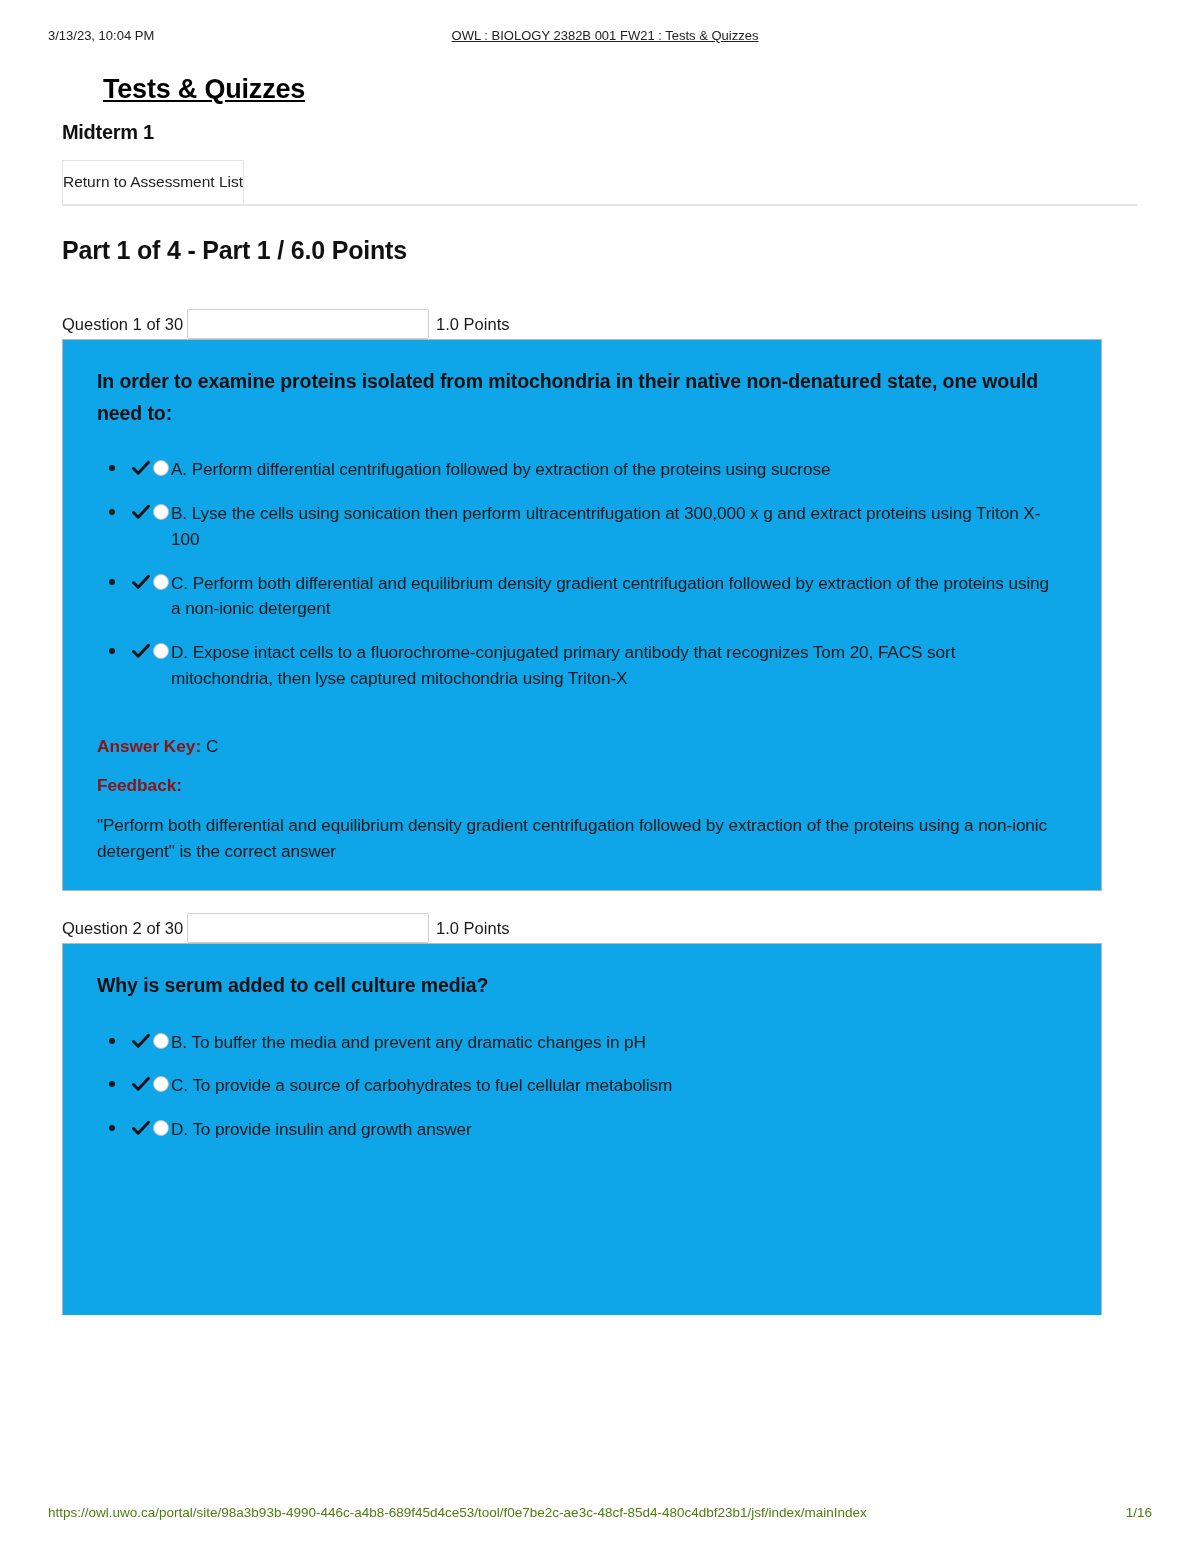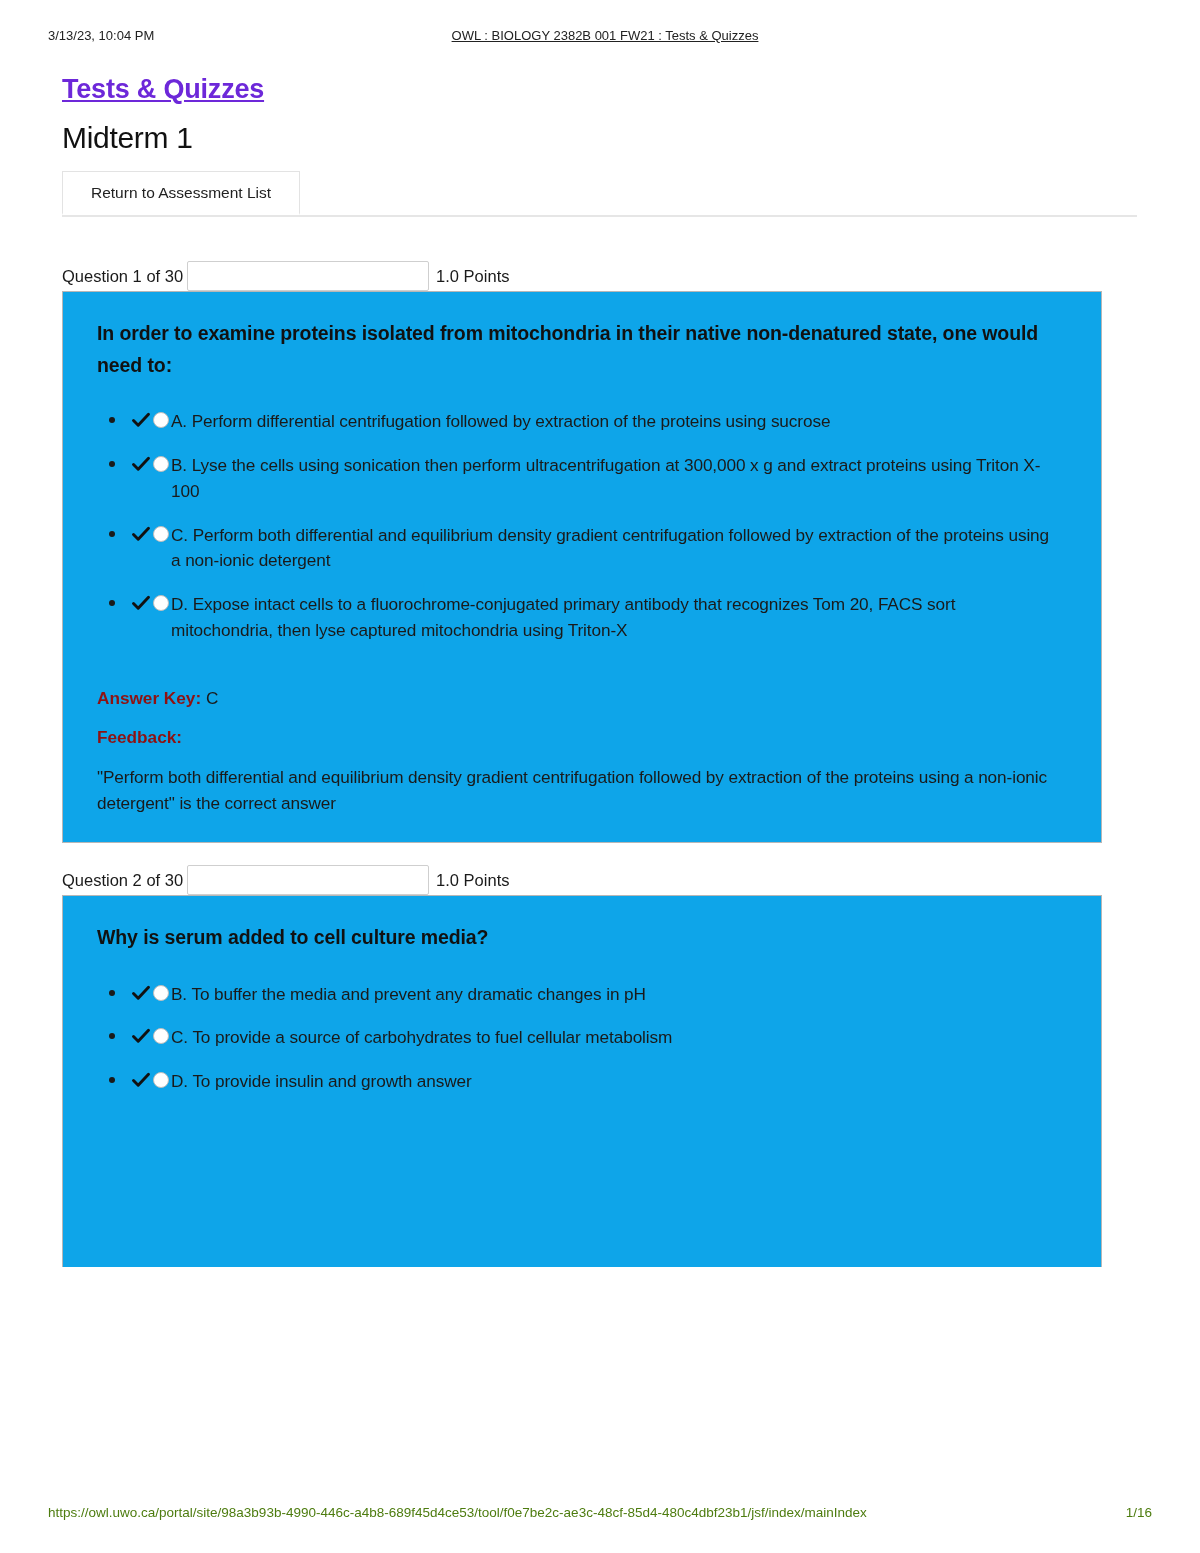--- a/index.html
+++ b/index.html
@@ -49,31 +49,32 @@
     left: 0;
     width: 1200px;
   }
 
   .tool-link-wrap {
     margin: 0 0 0 62px;
   }
   .tool-link {
     font-size: 27px;
     font-weight: bold;
-    color: #6d28d9;
+    color: #000000;
     text-decoration: underline;
     letter-spacing: -0.2px;
     cursor: pointer;
     display: inline-block;
+    margin-left: 41px;
   }
 
   .assessment-title {
     margin: 16px 0 0 62px;
-    font-size: 30px;
-    font-weight: normal;
+    font-size: 20px;
+    font-weight: bold;
     color: #111;
     letter-spacing: -0.3px;
   }
 
   
   .tabbar {
     margin: 16px 0 0 62px;
     width: 1075px;
     border-bottom: 2px solid #e6e6e6;
     height: 44px;
@@ -81,21 +82,21 @@
   }
   .tab-button {
     position: absolute;
     left: 0;
     top: 0;
     height: 44px;
     box-sizing: border-box;
     border: 1px solid #e3e3e3;
     border-bottom: 2px solid #ffffff;
     background: #ffffff;
-    padding: 0 28px;
+    padding: 0 0;
     display: flex;
     align-items: center;
     font-size: 15.5px;
     color: #222;
     white-space: nowrap;
     cursor: pointer;
   }
 
   .part-heading {
     margin: 30px 0 0 62px;
@@ -266,20 +267,21 @@
   </div>
 
   <h1 class="assessment-title">Midterm 1</h1>
 
   <div class="tabbar">
     <div class="tab-button">
       <span>Return to Assessment List</span>
     </div>
   </div>
 
+  <h2 class="part-heading">Part 1 of 4 - Part 1 / 6.0 Points</h2>
 
   <div class="question-block" style="margin-top:44px;">
     <div class="q-meta">
       <span class="q-meta-label">Question 1 of 30</span>
       <input class="q-blank-box" type="text" value="" style="">
       <span class="q-meta-points">1.0 Points</span>
     </div>
 
     <div class="q-body">
       <p class="q-text">In order to examine proteins isolated from mitochondria in their native non-denatured state, one would need to:</p>

